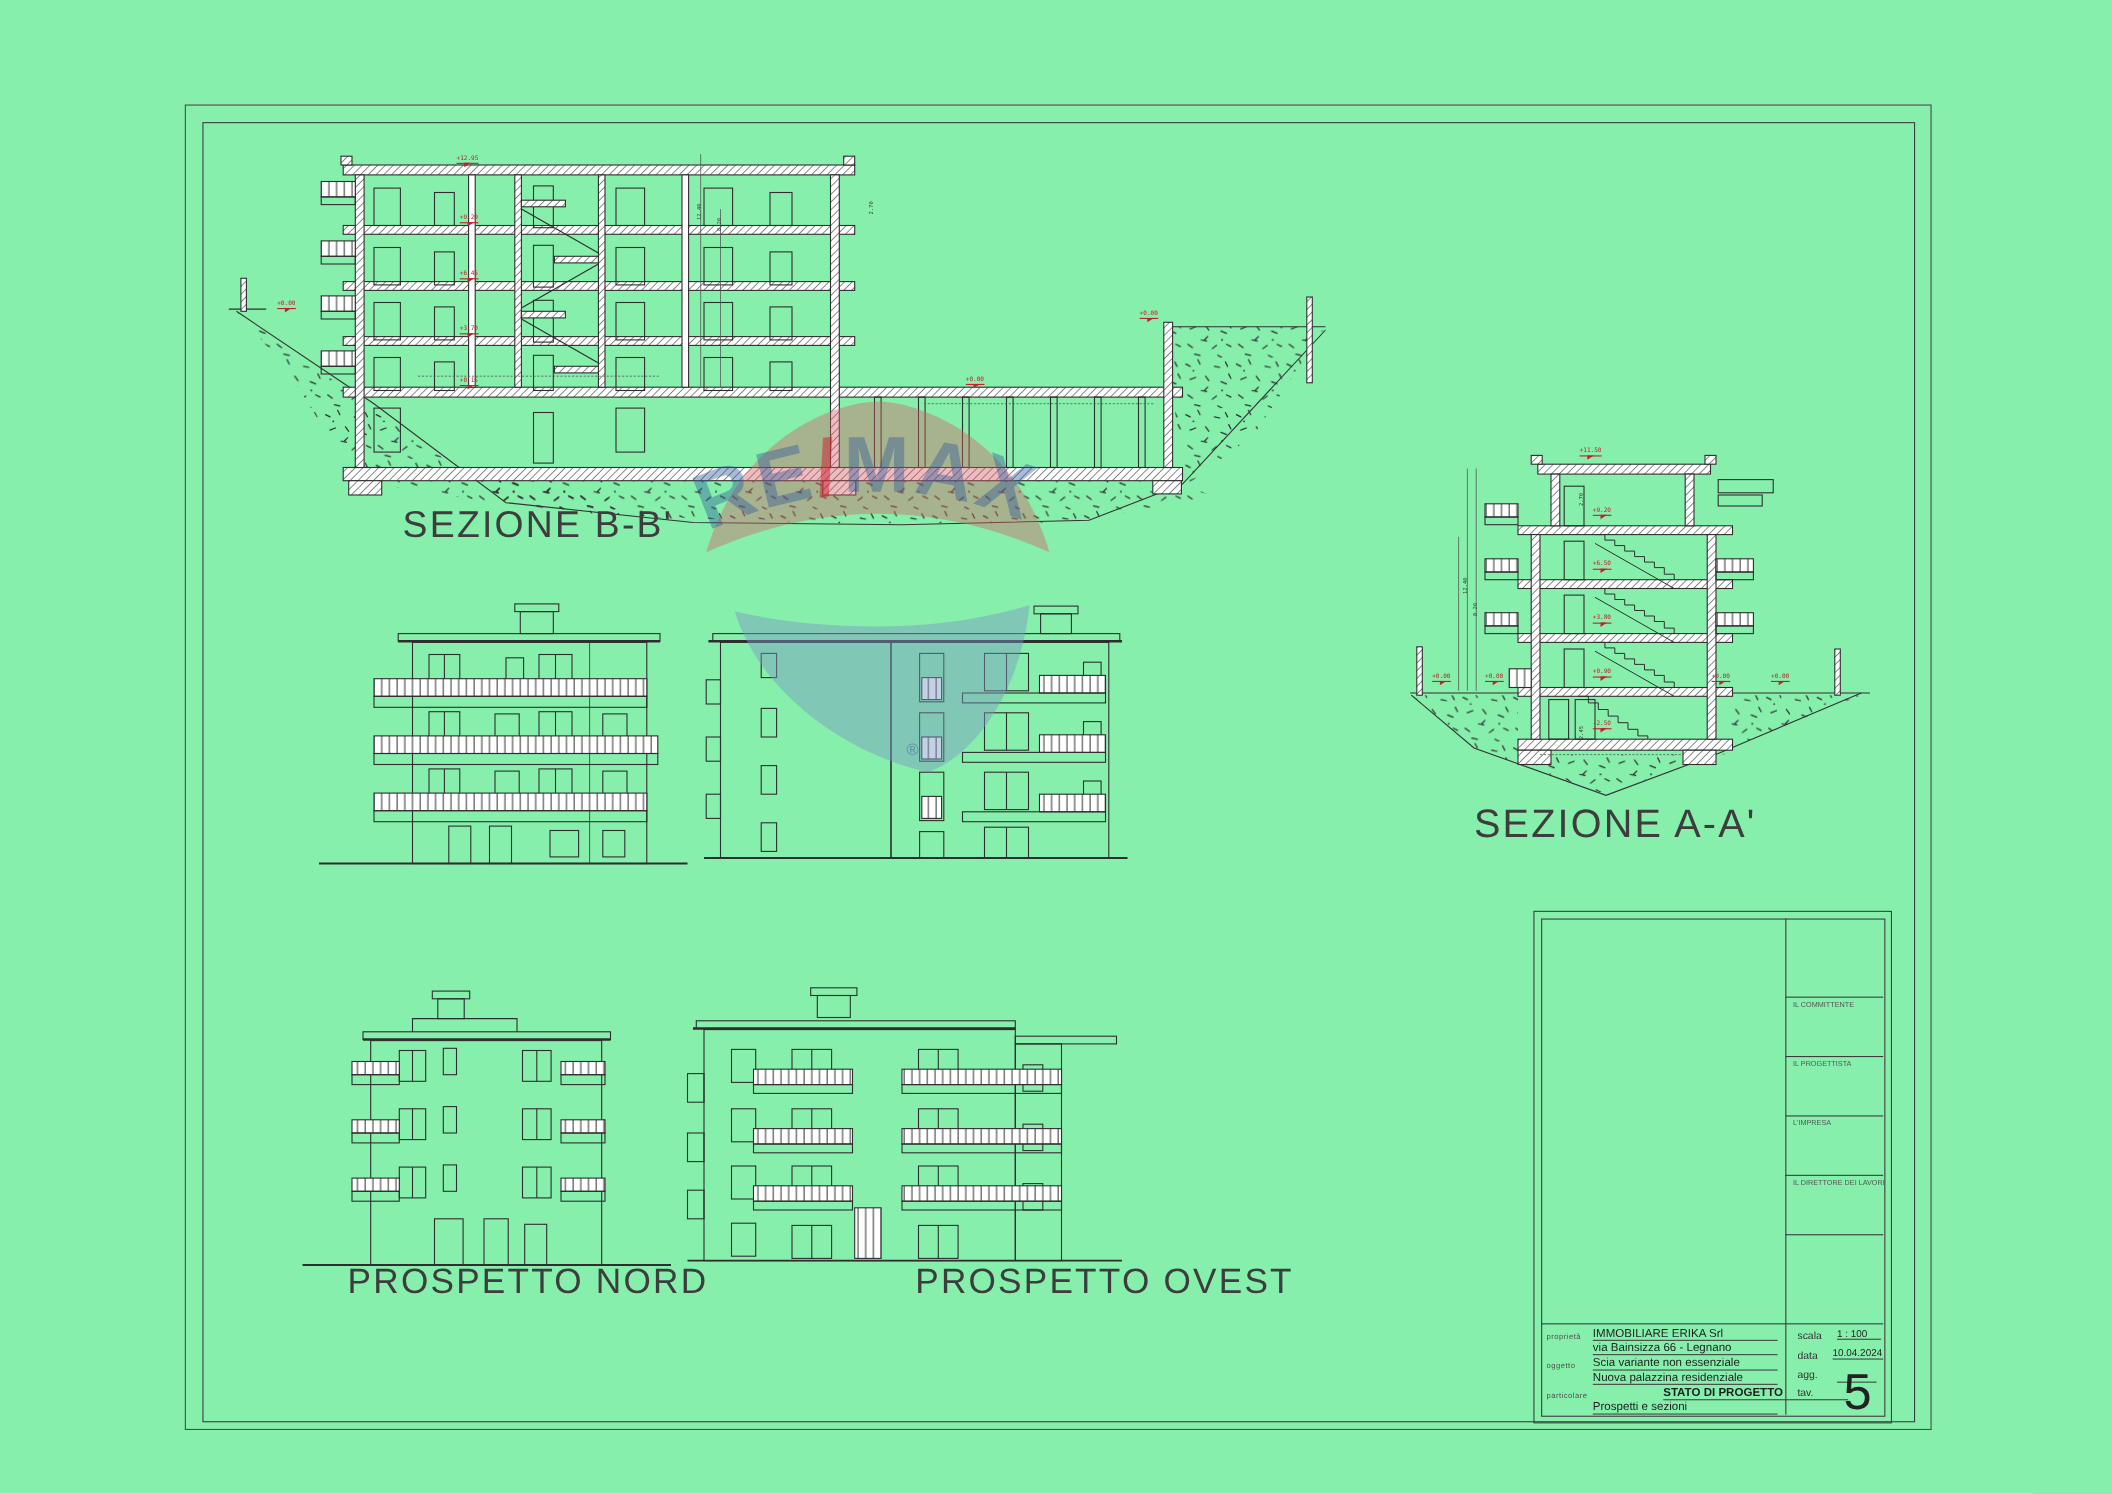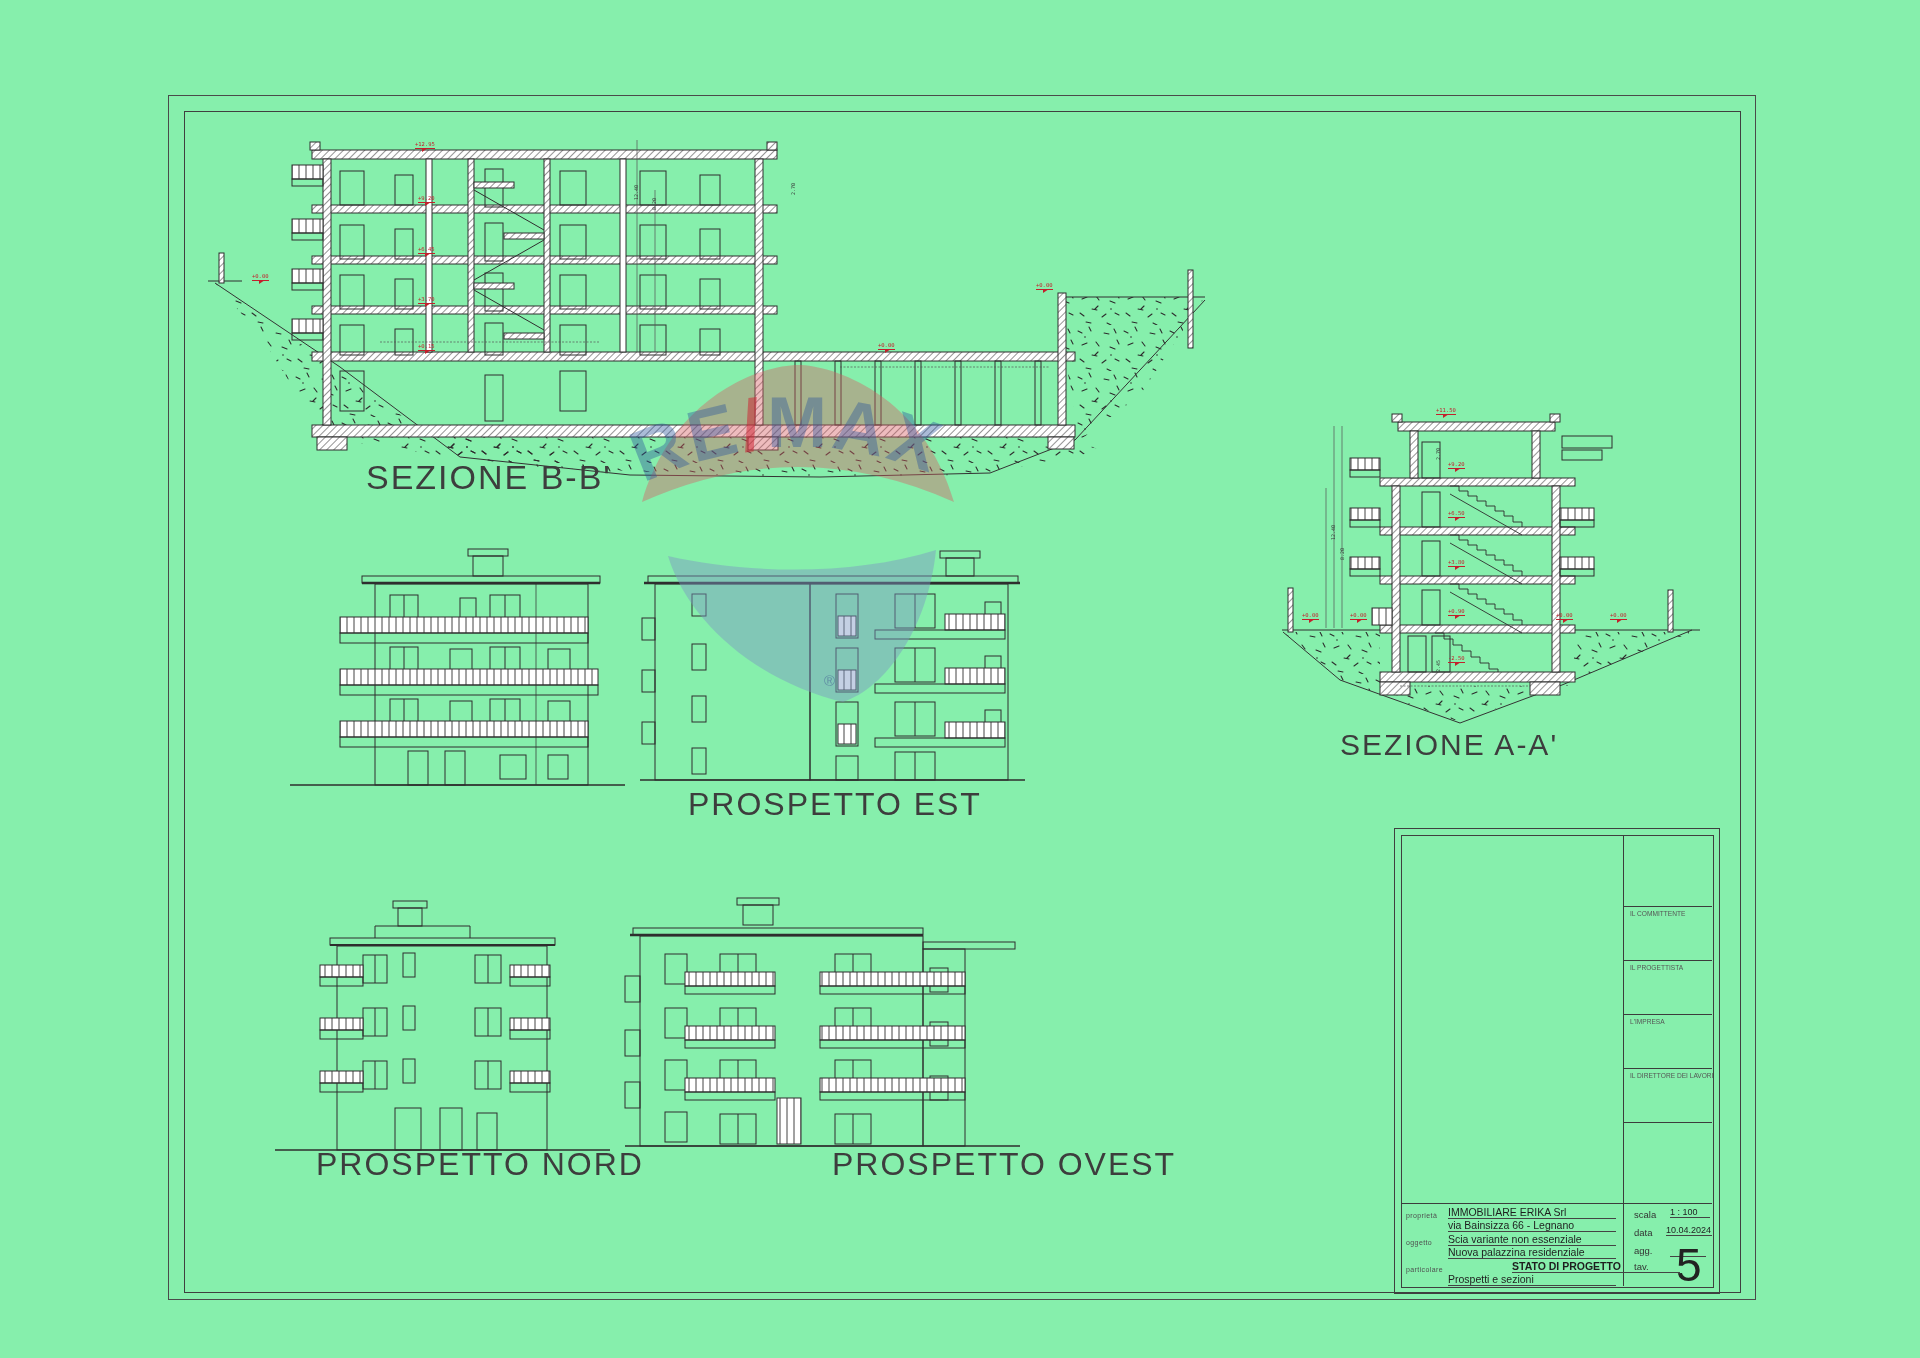--- a/index.html
+++ b/index.html
@@ -254,21 +254,21 @@
   <div class="lvl" style="left:1448px;top:656px;"><span>-2.50</span><i></i></div>
   <div class="lvl" style="left:1302px;top:613px;"><span>+0.00</span><i></i></div>
   <div class="lvl" style="left:1350px;top:613px;"><span>+0.00</span><i></i></div>
   <div class="lvl" style="left:1556px;top:613px;"><span>+0.00</span><i></i></div>
   <div class="lvl" style="left:1610px;top:613px;"><span>+0.00</span><i></i></div>
   <div class="dim" style="left:1330px;top:540px;">12.40</div>
   <div class="dim" style="left:1339px;top:560px;">8.20</div>
   <div class="dim" style="left:1435px;top:460px;">2.70</div>
   <div class="dim" style="left:1435px;top:672px;">2.45</div>
 
-  <div class="biglabel" style="left:1340px;top:728px;font-size:30px;">SEZIONE A-A'</div>
+  <div class="biglabel" style="left:1340px;top:728px;font-size:36px;">SEZIONE A-A'</div>
 
   <svg style="left:290px;top:543px;" width="335" height="252" viewBox="0 0 335 252">
     <g stroke="#2e2e2e" stroke-width="1" fill="none">
       <g>
         <rect x="178" y="6" width="40" height="7"></rect>
           <rect x="183" y="13" width="30" height="20"></rect>
         <rect x="72" y="33" width="238" height="7"></rect>
           <line x1="72" y1="40" x2="310" y2="40" stroke-width="2.4"></line>
       </g>
       <rect x="85" y="41" width="213" height="201"></rect>
@@ -349,21 +349,20 @@
           <rect x="235" y="146" width="130" height="9"></rect>
         <rect x="305" y="184" width="60" height="16" fill="url(#railv)"></rect>
           <rect x="235" y="200" width="130" height="9"></rect>
         <rect x="2" y="80" width="13" height="22"></rect>
           <rect x="2" y="132" width="13" height="22"></rect>
           <rect x="2" y="184" width="13" height="22"></rect>
       </g>
       <line x1="0" y1="242" x2="385" y2="242" stroke-width="1.6"></line>
     </g>
   </svg>
-  <div class="biglabel" style="left:688px;top:786px;">PROSPETTO EST</div>
 
   <svg style="left:275px;top:893px;" width="335" height="268" viewBox="0 0 335 268">
     <g stroke="#2e2e2e" stroke-width="1" fill="none">
       <g>
         <rect x="118" y="8" width="34" height="7"></rect>
           <rect x="123" y="15" width="24" height="18"></rect>
         <polyline points="100,45 100,33 195,33 195,45"></polyline>
         <rect x="55" y="45" width="225" height="7"></rect>
           <line x1="55" y1="52" x2="280" y2="52" stroke-width="2.2"></line>
       </g>

